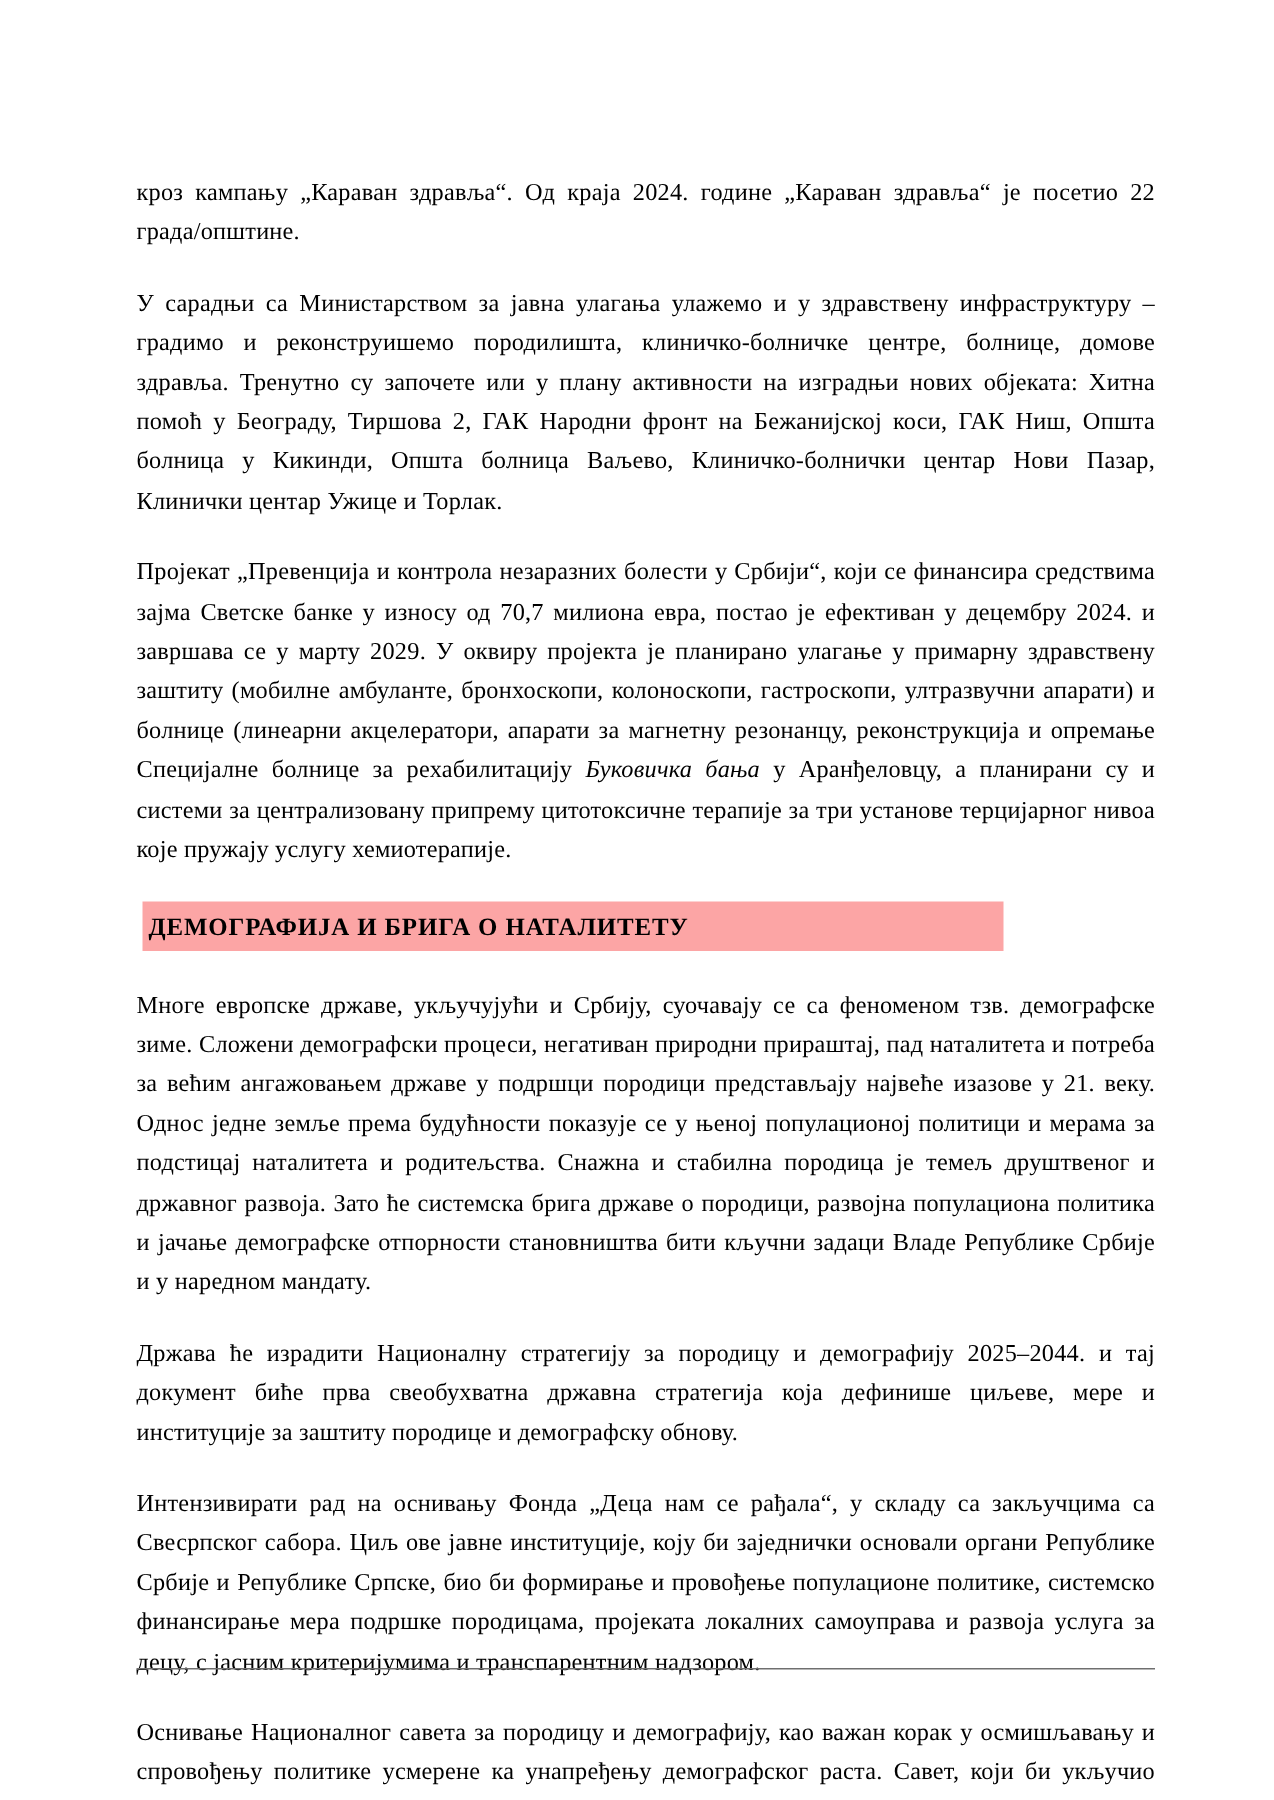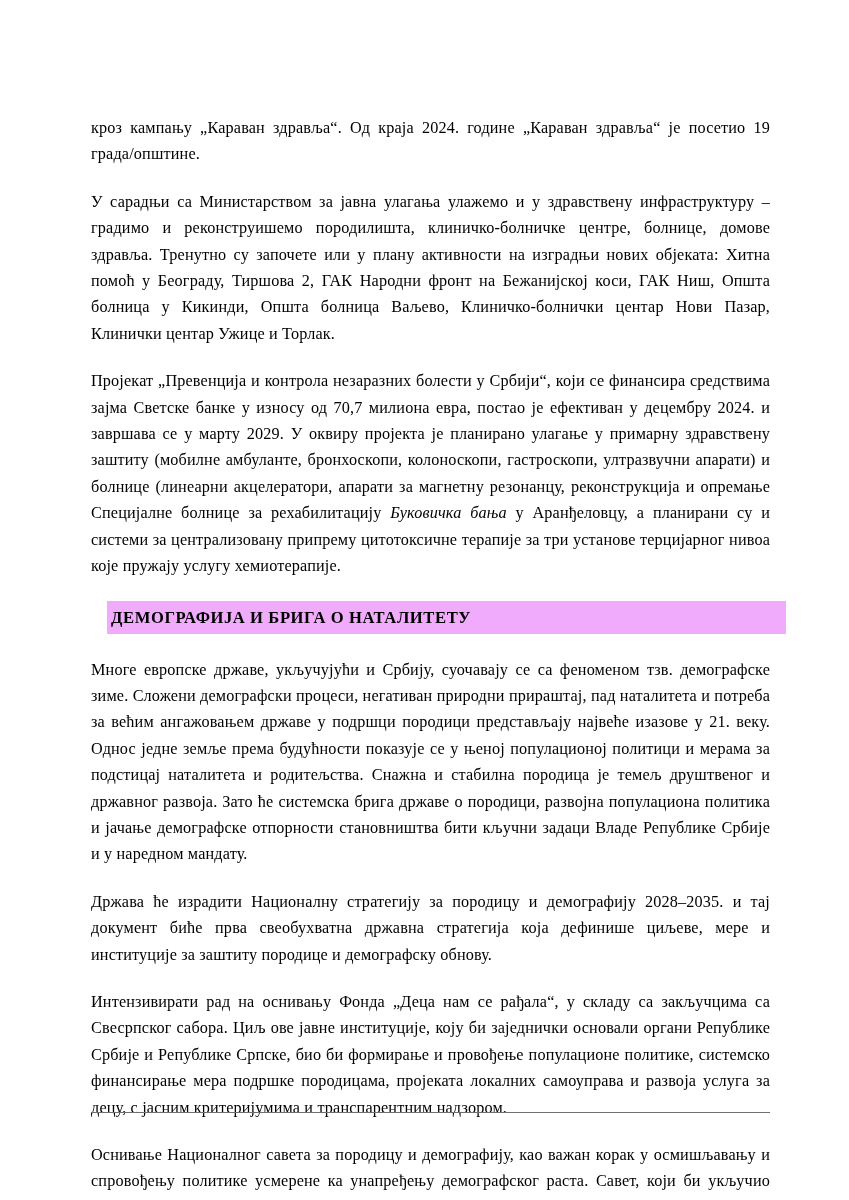--- a/index.html
+++ b/index.html
@@ -31,23 +31,23 @@
     line-height: 26.4px;
     text-align: justify;
     text-justify: inter-word;
     hyphens: none;
     letter-spacing: 0.01em;
   }
   p.body-text:last-of-type {
     margin-bottom: 0;
   }
   .section-band {
-    background: #f0abfc;
-    width: 679px;
-    margin: 12px 0 23px 16px;
+    background: #fca5a5;
+    width: 574px;
+    margin: 12px 0 23px 4px;
     padding: 6px 0 6px 4px;
     box-sizing: border-box;
   }
   .section-band h2 {
     margin: 0;
     font-size: 16.6px;
     line-height: 21px;
     font-weight: bold;
     letter-spacing: 0.035em;
   }
@@ -62,33 +62,33 @@
     border-top: 1.4px solid #6f6f6f;
   }
 </style>
 </head>
 <body>
 
 <div class="page">
 
   <div class="col">
 
-    <p class="body-text">кроз кампању „Караван здравља“. Од краја 2024. године „Караван здравља“ је посетио 19 града/општине.</p>
+    <p class="body-text">кроз кампању „Караван здравља“. Од краја 2024. године „Караван здравља“ је посетио 22 града/општине.</p>
 
     <p class="body-text">У сарадњи са Министарством за јавна улагања улажемо и у здравствену инфраструктуру – градимо и реконструишемо породилишта, клиничко-болничке центре, болнице, домове здравља. Тренутно су започете или у плану активности на изградњи нових објеката: Хитна помоћ у Београду, Тиршова 2, ГАК Народни фронт на Бежанијској коси, ГАК Ниш, Општа болница у Кикинди, Општа болница Ваљево, Клиничко-болнички центар Нови Пазар, Клинички центар Ужице и Торлак.</p>
 
     <p class="body-text"><span>Пројекат „Превенција и контрола незаразних болести у Србији“, који се финансира средствима зајма Светске банке у износу од 70,7 милиона евра, постао је ефективан у децембру 2024. и завршава се у марту 2029. У оквиру пројекта је планирано улагање у примарну здравствену заштиту (мобилне амбуланте, бронхоскопи, колоноскопи, гастроскопи, ултразвучни апарати) и болнице (линеарни акцелератори, апарати за магнетну резонанцу, реконструкција и опремање Специјалне болнице за рехабилитацију </span><em class="italic-name">Буковичка бања</em><span> у Аранђеловцу, а планирани су и системи за централизовану припрему цитотоксичне терапије за три установе терцијарног нивоа које пружају услугу хемиотерапије.</span></p>
 
     <div class="section-band">
       <h2>ДЕМОГРАФИЈА И БРИГА О НАТАЛИТЕТУ</h2>
     </div>
 
     <p class="body-text">Многе европске државе, укључујући и Србију, суочавају се са феноменом тзв. демографске зиме. Сложени демографски процеси, негативан природни прираштај, пад наталитета и потреба за већим ангажовањем државе у подршци породици представљају највеће изазове у 21. веку. Однос једне земље према будућности показује се у њеној популационој политици и мерама за подстицај наталитета и родитељства. Снажна и стабилна породица је темељ друштвеног и државног развоја. Зато ће системска брига државе о породици, развојна популациона политика и јачање демографске отпорности становништва бити кључни задаци Владе Републике Србије и у наредном мандату.</p>
 
-    <p class="body-text">Држава ће израдити Националну стратегију за породицу и демографију 2028–2035. и тај документ биће прва свеобухватна државна стратегија која дефинише циљеве, мере и институције за заштиту породице и демографску обнову.</p>
+    <p class="body-text">Држава ће израдити Националну стратегију за породицу и демографију 2025–2044. и тај документ биће прва свеобухватна државна стратегија која дефинише циљеве, мере и институције за заштиту породице и демографску обнову.</p>
 
     <p class="body-text">Интензивирати рад на оснивању Фонда „Деца нам се рађала“, у складу са закључцима са Свесрпског сабора. Циљ ове јавне институције, коју би заједнички основали органи Републике Србије и Републике Српске, био би формирање и провођење популационе политике, системско финансирање мера подршке породицама, пројеката локалних самоуправа и развоја услуга за децу, с јасним критеријумима и транспарентним надзором.</p>
 
     <p class="body-text">Оснивање Националног савета за породицу и демографију, као важан корак у осмишљавању и спровођењу политике усмерене ка унапређењу демографског раста. Савет, који би укључио представнике државе, локалних заједница и остале релевантне друштвене актере, пратио би демографска кретања и предлагао стратешке мере за подстицање рађања и подршке родитељству.</p>
 
   </div>
 
   <div class="footer-rule"></div>
 
 </div>

